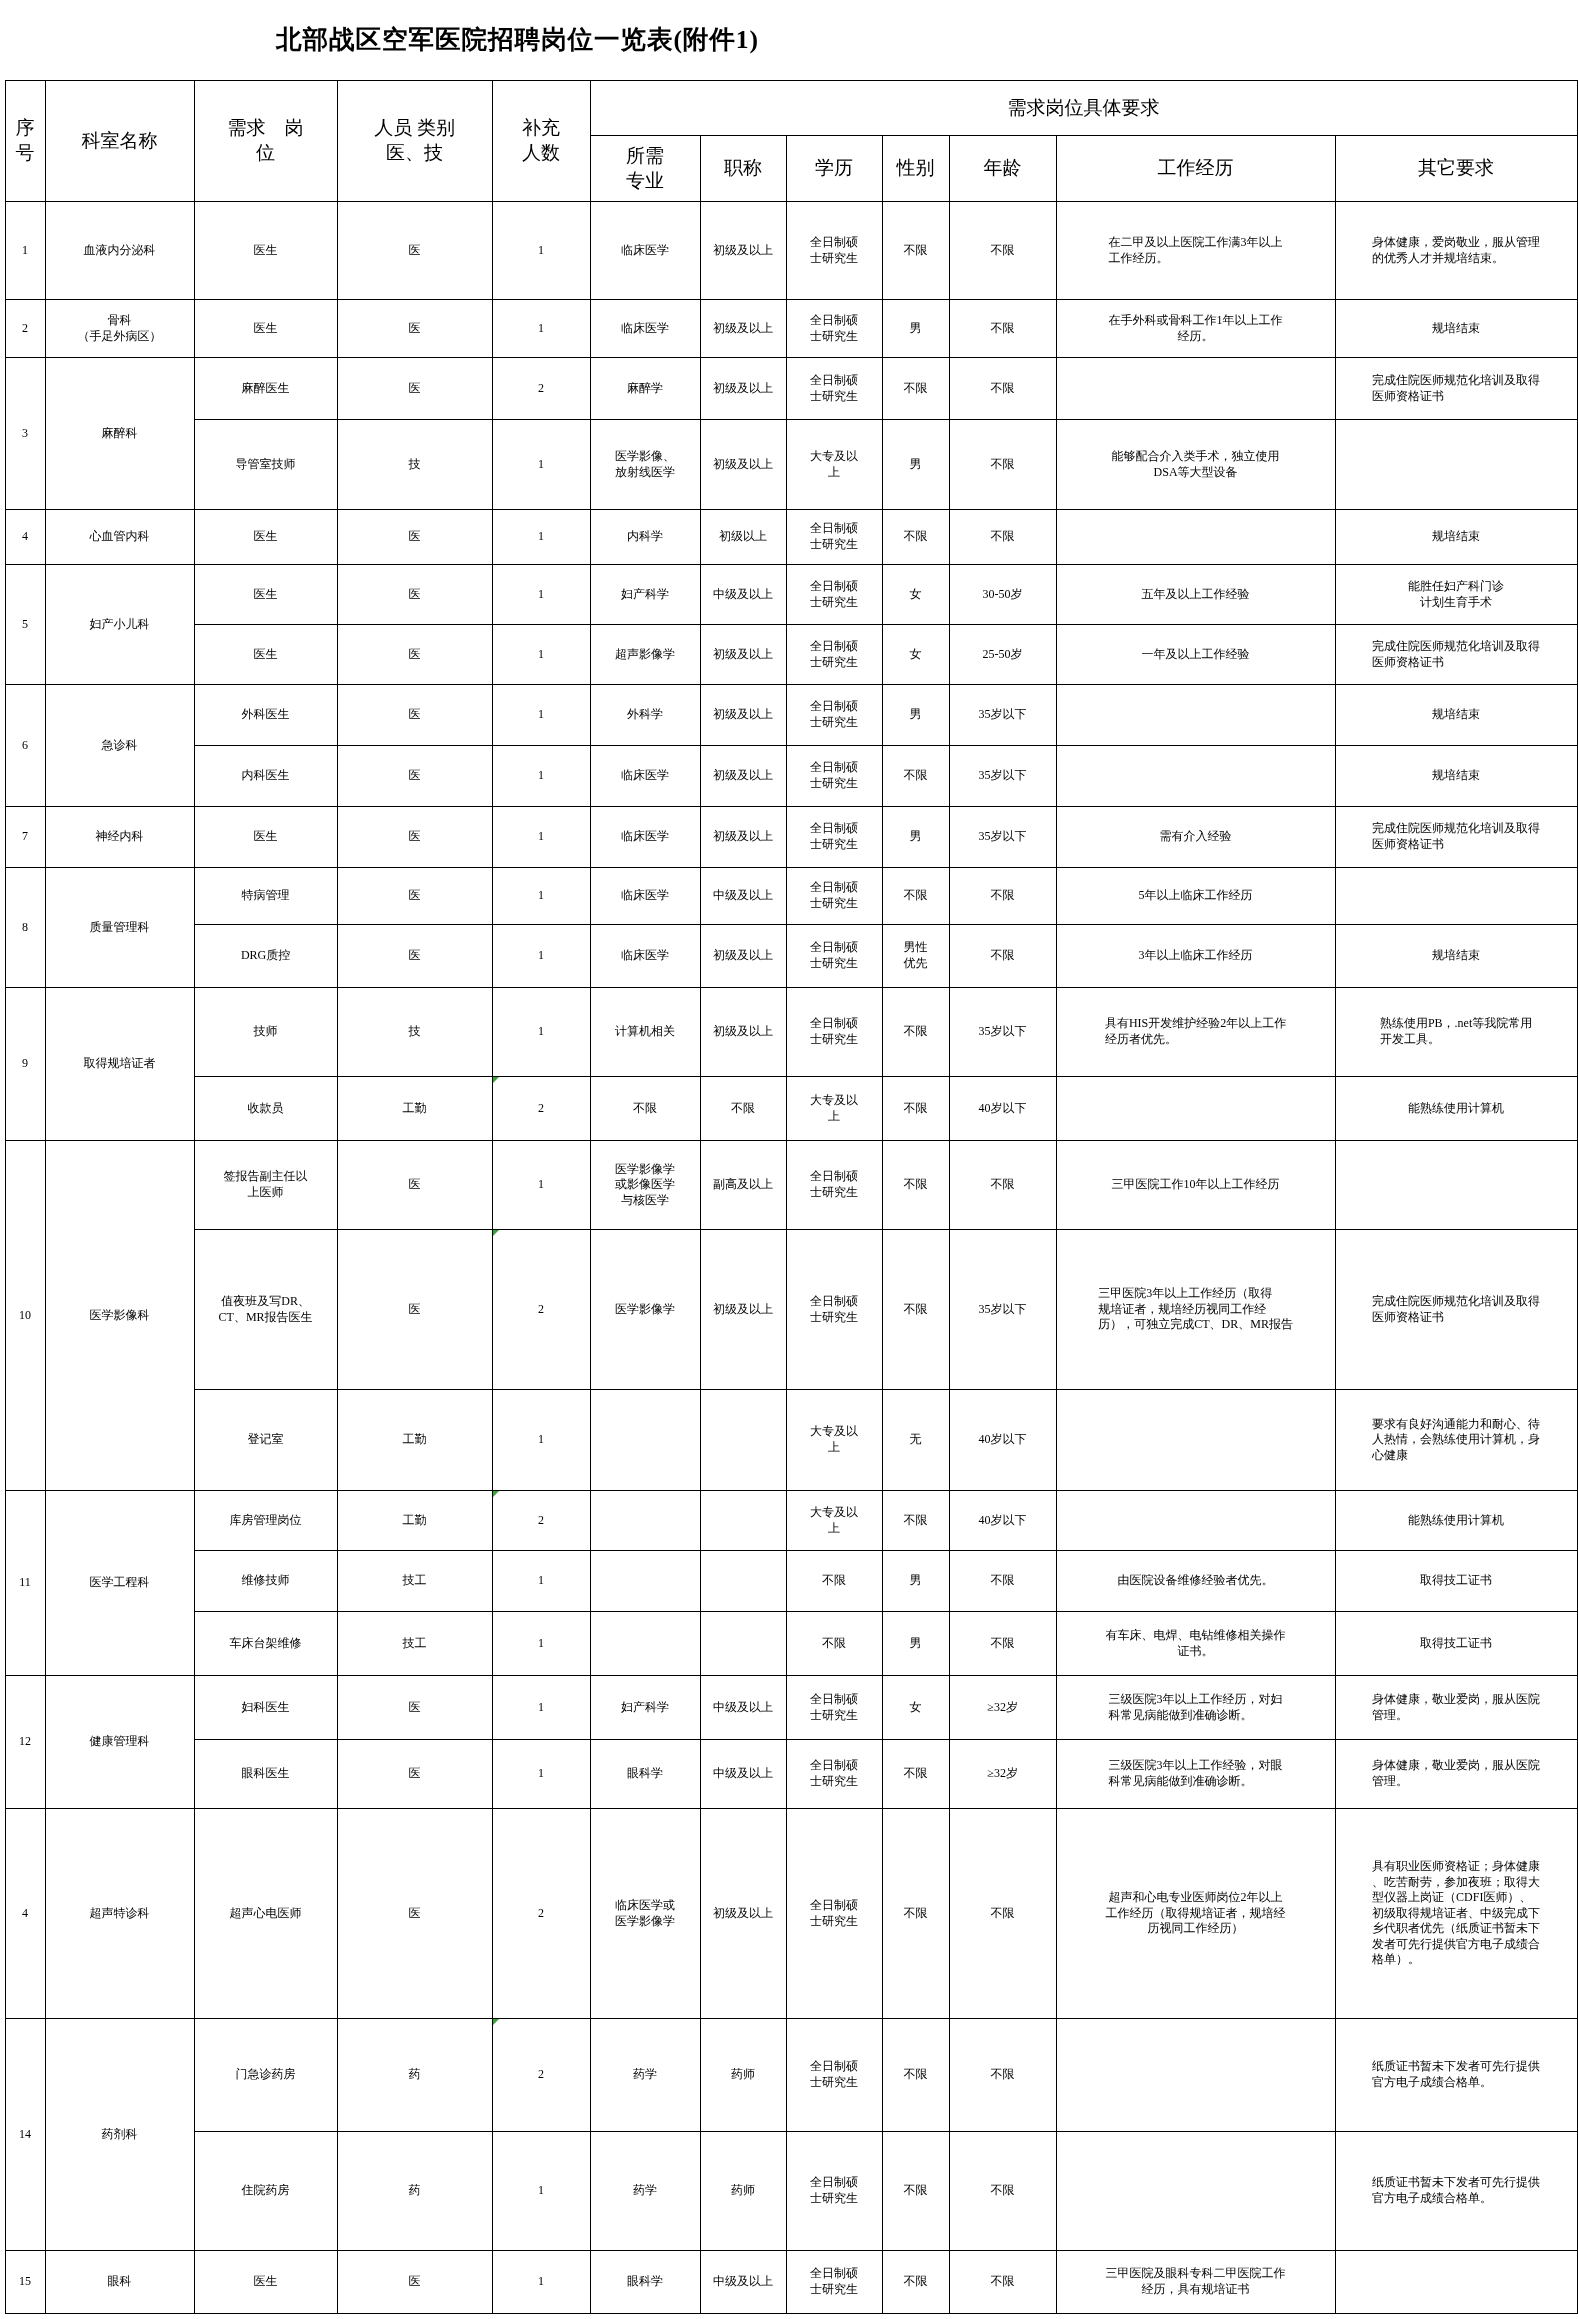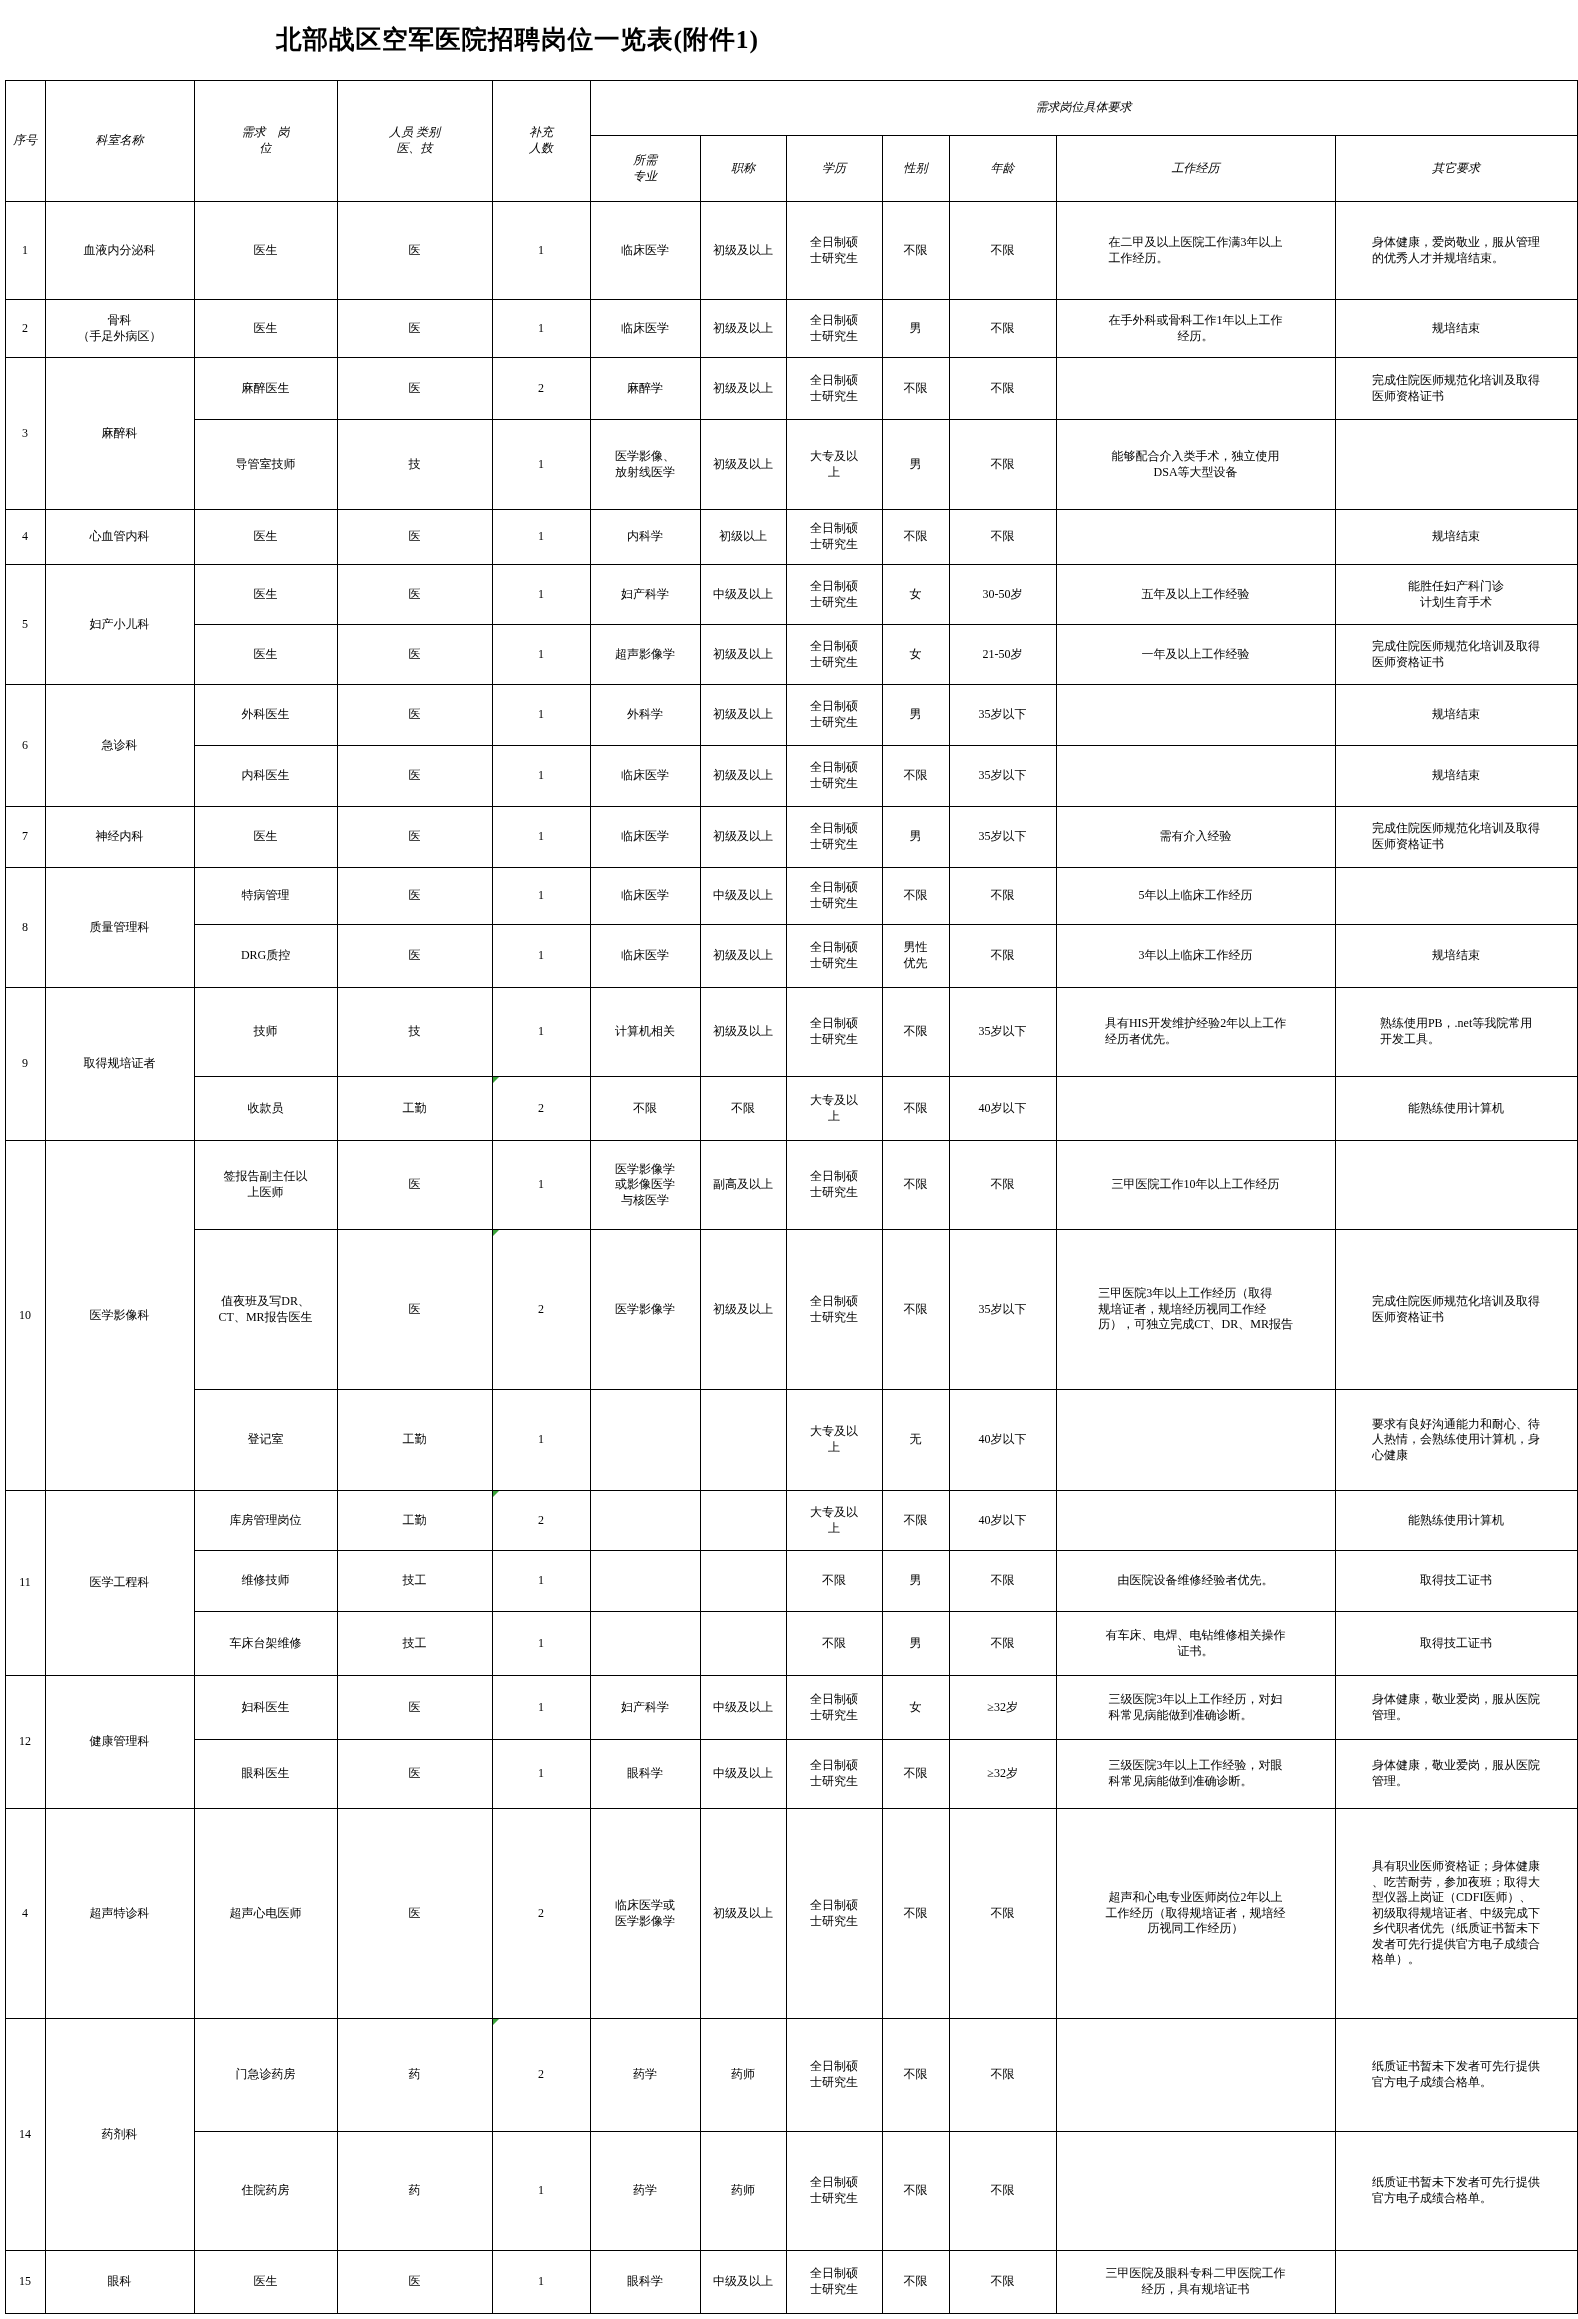--- a/index.html
+++ b/index.html
@@ -4,21 +4,21 @@
 <style>
   html,body{margin:0;padding:0;background:#fff;}
   body{width:1578px;font-family:"Liberation Serif", serif;color:#000;}
   .title{width:987px;height:80px;line-height:80px;text-align:center;
          font-size:25.6px;font-weight:bold;letter-spacing:0.9px;padding-left:24px;}
   table{border-collapse:collapse;table-layout:fixed;margin-left:4.6px;
         width:1571px;border:1.8px solid #000;}
   th,td{border:0.9px solid #000;text-align:center;vertical-align:middle;
         white-space:pre-line;padding:0.9px 2.7px;font-size:12px;line-height:1.3;
         overflow:hidden;font-weight:normal;}
-  thead th{font-size:12px;font-style:italic;}
+  thead th{font-size:19px;}
   tr.group-start>td{border-top:1.8px solid #000;}
   td .blk{display:inline-block;text-align:left;white-space:pre-line;max-width:100%;}
   td.rel{position:relative;}
   .flag{position:absolute;top:0;left:0;width:0;height:0;
         border-top:6.4px solid #3aa33a;border-right:6.4px solid transparent;}
 </style>
 </head>
 <body>
 
 <div class="title">北部战区空军医院招聘岗位一览表(附件1)</div>
@@ -160,21 +160,21 @@
       </tr>
       <tr style="height: 60px;">
         <td>医生</td>
         <td>医</td>
         <td>1</td>
         <td>超声影像学</td>
         <td>初级及以上</td>
         <td>全日制硕
 士研究生</td>
         <td>女</td>
-        <td>21-50岁</td>
+        <td>25-50岁</td>
         <td>一年及以上工作经验</td>
         <td><span class="blk">完成住院医师规范化培训及取得
 医师资格证书</span></td>
       </tr>
       <tr class="group-start" style="height: 61px;">
         <td rowspan="2">6</td>
         <td rowspan="2">急诊科</td>
         <td>外科医生</td>
         <td>医</td>
         <td>1</td>

